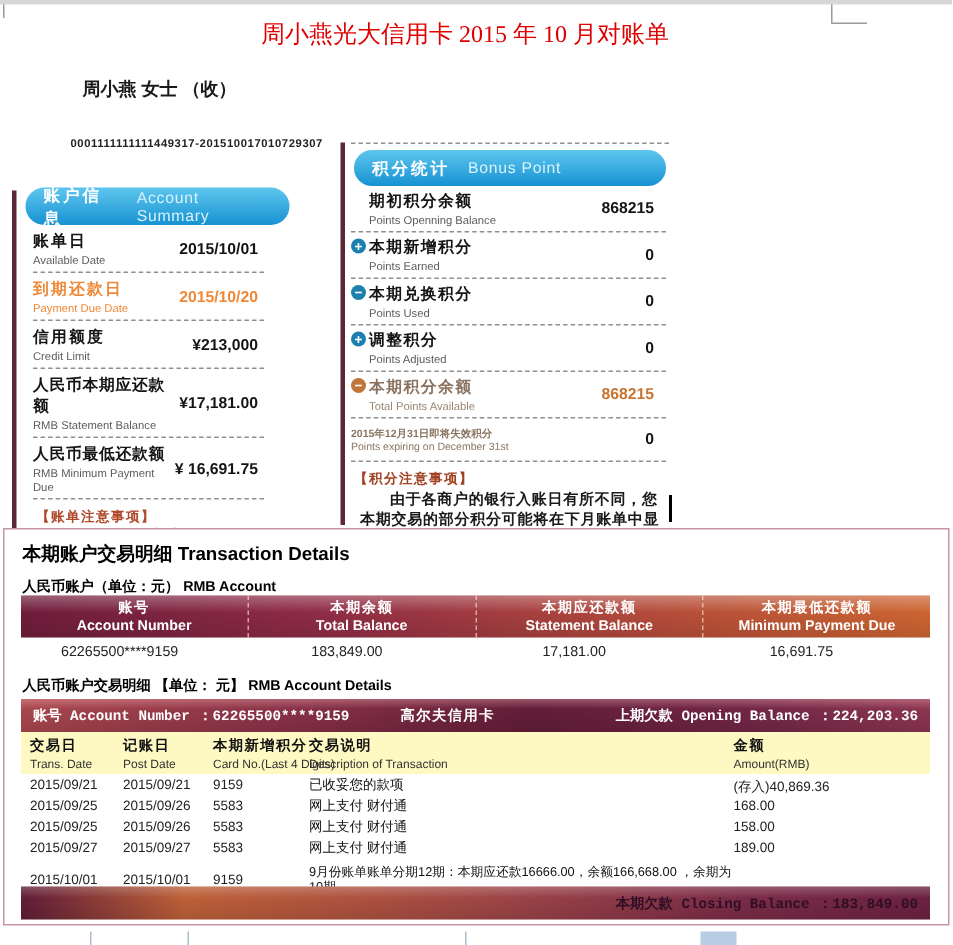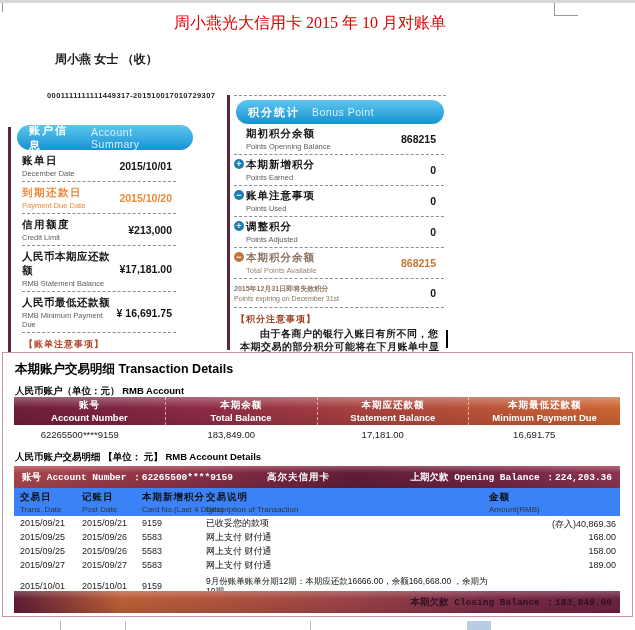--- a/index.html
+++ b/index.html
@@ -74,31 +74,31 @@
   .tx-detail-label{position:absolute;left:12px;top:98px;font-size:9.5px;font-weight:bold;color:#000;}
   .acct-bar{position:absolute;left:11px;top:113px;width:606px;height:22px;display:flex;
             align-items:center;justify-content:space-between;padding:0 8px;box-sizing:border-box;
             background:
               linear-gradient(180deg,rgba(255,190,190,.35),rgba(255,255,255,0) 30%,rgba(0,0,0,.10)),
               linear-gradient(90deg,#a8474d 0%,#8b3248 28%,#621d38 56%,#712645 80%,#8c3551 100%);
             color:#fff;font-family:"Liberation Mono","DejaVu Sans Mono",monospace;
             font-size:9.5px;font-weight:bold;gap:12px;}
   .acct-bar .card-name{margin-left:34px;font-family:"Liberation Sans","DejaVu Sans",sans-serif;
                        letter-spacing:1px;}
-  .col-head{position:absolute;left:11px;top:135px;width:606px;height:28px;background:#3b82f6;}
+  .col-head{position:absolute;left:11px;top:135px;width:606px;height:28px;background:#fef9c3;}
   .col-head .col{position:absolute;top:3px;}
   .col-head .zh{font-size:9.5px;font-weight:bold;color:#111;letter-spacing:1px;}
   .col-head .en{font-size:8px;color:#333;margin-top:1px;}
   .tx-rows{position:absolute;left:11px;top:165px;width:606px;}
   .tx-row{display:flex;align-items:flex-start;padding-left:6px;box-sizing:border-box;min-height:14px;}
   .tx-row .c-date{width:62px;font-size:9px;color:#222;}
   .tx-row .c-post{width:60px;font-size:9px;color:#222;}
   .tx-row .c-card{width:64px;font-size:9px;color:#222;}
   .tx-row .c-desc{width:283px;font-size:9px;font-weight:normal;color:#111;line-height:10.5px;}
-  .tx-row .c-amt{flex:1;text-align:right;padding-right:4px;font-size:9px;color:#222;white-space:nowrap;}
+  .tx-row .c-amt{flex:1;padding-right:4px;font-size:9px;color:#222;white-space:nowrap;}
   .closing-bar{position:absolute;left:11px;top:238px;width:606px;height:22px;display:flex;
                align-items:center;justify-content:flex-end;padding-right:8px;box-sizing:border-box;
                background:
                  linear-gradient(180deg,rgba(255,255,255,.22),rgba(255,255,255,0) 35%,rgba(0,0,0,.10)),
                  linear-gradient(90deg,#5f1d37 0%,#bd6038 18%,#ad5140 38%,#9a4347 55%,#7c2c47 78%,#6b2240 100%);
                color:#2f0f24;font-family:"Liberation Mono","DejaVu Sans Mono",monospace;
                font-size:9.5px;font-weight:bold;}
   .top-dash{border-top:1px dashed #8f8f8f;}
 </style>
 </head>
@@ -117,21 +117,21 @@
   <div class="panel" style="left:8px;top:125px;width:188px;">
     <div class="vbar" style="left:0;top:2px;height:226px;"></div>
     <div class="pill" style="margin-left:9px;width:152px;height:25px;">
       <span class="zh">账户信息</span>
       <span class="en">Account Summary</span>
     </div>
     <div class="info-rows">
       <div class="info-row">
         <div>
             <div class="zh">账单日</div>
-          <div class="en">December Date</div>
+          <div class="en">Available Date</div>
           </div>
         <div class="val">2015/10/01</div>
       </div>
       <div class="info-row orange">
         <div>
             <div class="zh">到期还款日</div>
           <div class="en">Payment Due Date</div>
           </div>
         <div class="val">2015/10/20</div>
       </div>
@@ -187,21 +187,21 @@
               <div class="zh">本期新增积分</div>
             <div class="en">Points Earned</div>
             </div>
           </div>
         <div class="val">0</div>
       </div>
       <div class="bp-row">
         <div class="bp-left">
             <span class="ic blue">−</span>
           <div>
-              <div class="zh">账单注意事项</div>
+              <div class="zh">本期兑换积分</div>
             <div class="en">Points Used</div>
             </div>
           </div>
         <div class="val">0</div>
       </div>
       <div class="bp-row">
         <div class="bp-left">
             <span class="ic blue">+</span>
           <div>
               <div class="zh">调整积分</div>

